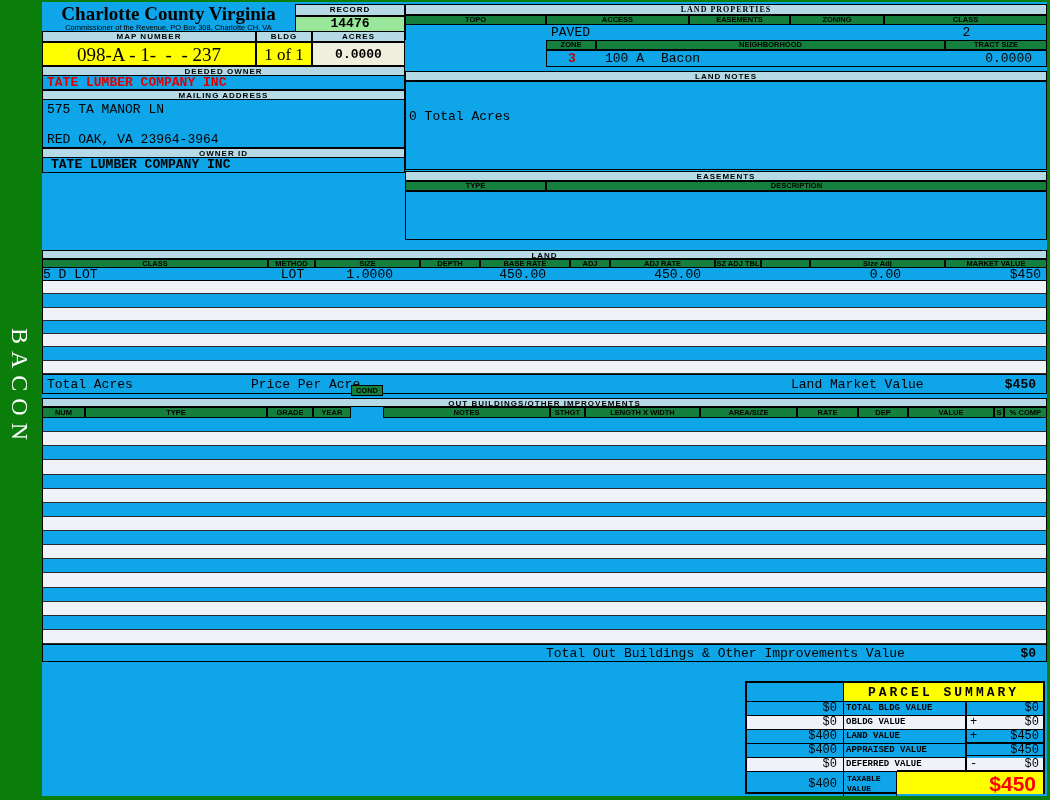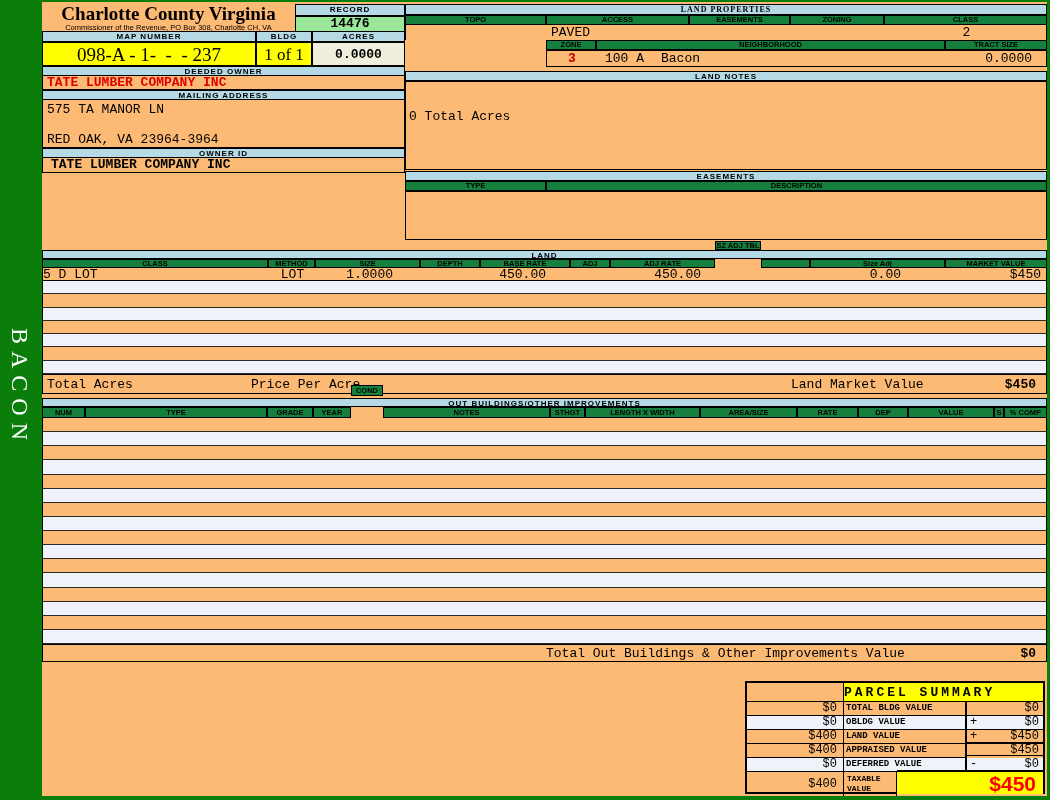--- a/index.html
+++ b/index.html
@@ -1,19 +1,19 @@
 <!DOCTYPE html>
 <html><head>
 <meta charset="utf-8">
 <style>
   html,body{margin:0;padding:0;}
   body{width:1050px;height:800px;background:#0b7d0b;position:relative;
        font-family:"Liberation Sans",sans-serif;color:#000;overflow:hidden;}
   .abs{position:absolute;box-sizing:border-box;}
-  .white-bg{background:#fdba74;}
+  .white-bg{background:#0ea5e9;}
   
   .band{background:#b5dae6;border:1px solid #000;font:bold 8px "Liberation Sans",sans-serif;
         text-align:center;letter-spacing:1px;line-height:9px;overflow:hidden;}
   
   .colhdr{background:#15803d;border:1px solid #000;font:bold 7.5px "Liberation Sans",sans-serif;
           text-align:center;line-height:8px;overflow:hidden;white-space:nowrap;}
   .val13{font:13px "Liberation Mono",monospace;line-height:14px;white-space:pre;}
   .b{font-weight:bold;}
   .right{text-align:right;}
   .center{text-align:center;}
@@ -104,21 +104,21 @@
 
 <div class="abs band" style="left:42px;top:250px;width:1005px;height:9px;">LAND</div>
 
 <div class="abs colhdr" style="left:42px;top:259px;width:226px;height:9px;">CLASS</div>
 <div class="abs colhdr" style="left:268px;top:259px;width:47px;height:9px;">METHOD</div>
 <div class="abs colhdr" style="left:315px;top:259px;width:105px;height:9px;">SIZE</div>
 <div class="abs colhdr" style="left:420px;top:259px;width:60px;height:9px;">DEPTH</div>
 <div class="abs colhdr" style="left:480px;top:259px;width:90px;height:9px;">BASE RATE</div>
 <div class="abs colhdr" style="left:570px;top:259px;width:40px;height:9px;">ADJ</div>
 <div class="abs colhdr" style="left:610px;top:259px;width:105px;height:9px;">ADJ RATE</div>
-<div class="abs colhdr" style="left:715px;top:241px;width:46px;height:9px;">SZ ADJ TBL</div>
+<div class="abs colhdr" style="left:715px;top:259px;width:46px;height:9px;">SZ ADJ TBL</div>
 <div class="abs colhdr" style="left:761px;top:259px;width:49px;height:9px;"></div>
 <div class="abs colhdr" style="left:810px;top:259px;width:135px;height:9px;">Size Adj</div>
 <div class="abs colhdr" style="left:945px;top:259px;width:102px;height:9px;">MARKET VALUE</div>
 
 <div class="abs" style="left:42px;top:268px;width:1005px;height:13px;border-bottom:1px solid #000;border-left:1px solid #000;border-right:1px solid #000;box-sizing:border-box;">
   <div class="abs val13" style="left:0;top:0;width:226px;">5 D LOT</div>
   <div class="abs val13 center" style="left:226px;top:0;width:47px;">LOT</div>
   <div class="abs val13 right" style="left:273px;top:0;width:105px;padding-right:28px;">1.0000</div>
   <div class="abs val13 right" style="left:438px;top:0;width:90px;padding-right:25px;">450.00</div>
   <div class="abs val13 right" style="left:568px;top:0;width:105px;padding-right:15px;">450.00</div>
@@ -180,21 +180,21 @@
   </div>
 
 <div class="abs bordered white-bg" style="left:42px;top:644px;width:1005px;height:18px;">
   <div class="abs val13" style="left:503px;top:2px;">Total Out Buildings &amp; Other Improvements Value</div>
   <div class="abs val13 b right" style="left:900px;top:2px;width:98px;padding-right:5px;">$0</div>
 </div>
 
 <div class="abs white-bg" style="left:745px;top:681px;width:300px;height:113px;border:2px solid #000;">
 
   <div class="ps-cell" style="left:0;top:0;width:97px;height:19px;border-right:1px solid #000;border-bottom:1px solid #000;"></div>
-  <div class="ps-cell yellow" style="left:97px;top:0;width:199px;height:19px;border-bottom:1px solid #000;font:bold 13px 'Liberation Mono',monospace;line-height:19px;letter-spacing:3px;">PARCEL SUMMARY</div>
+  <div class="ps-cell yellow" style="left:97px;top:0;width:199px;height:19px;border-bottom:1px solid #000;font:bold 13px 'Liberation Mono',monospace;line-height:19px;text-align:center;letter-spacing:3px;">PARCEL SUMMARY</div>
 
   <div class="ps-cell ps-val right" style="left:0;top:19px;width:97px;height:14px;border-right:1px solid #000;border-bottom:1px solid #000;padding-right:6px;">$0</div>
   <div class="ps-cell ps-label" style="left:97px;top:19px;width:123px;height:14px;border-right:2px solid #000;border-bottom:1px solid #000;">TOTAL BLDG VALUE</div>
   <div class="ps-cell" style="left:220px;top:19px;width:76px;height:14px;border-bottom:1px solid #000;">
     <span class="ps-val" style="position:absolute;left:3px;"></span>
     <span class="ps-val" style="position:absolute;right:4px;">$0</span>
   </div>
 
   <div class="ps-cell ps-val right" style="left:0;top:33px;width:97px;height:14px;border-right:1px solid #000;border-bottom:1px solid #000;padding-right:6px;background:#eff2f9;">$0</div>
   <div class="ps-cell ps-label" style="left:97px;top:33px;width:123px;height:14px;border-right:2px solid #000;border-bottom:1px solid #000;background:#eff2f9;">OBLDG VALUE</div>

